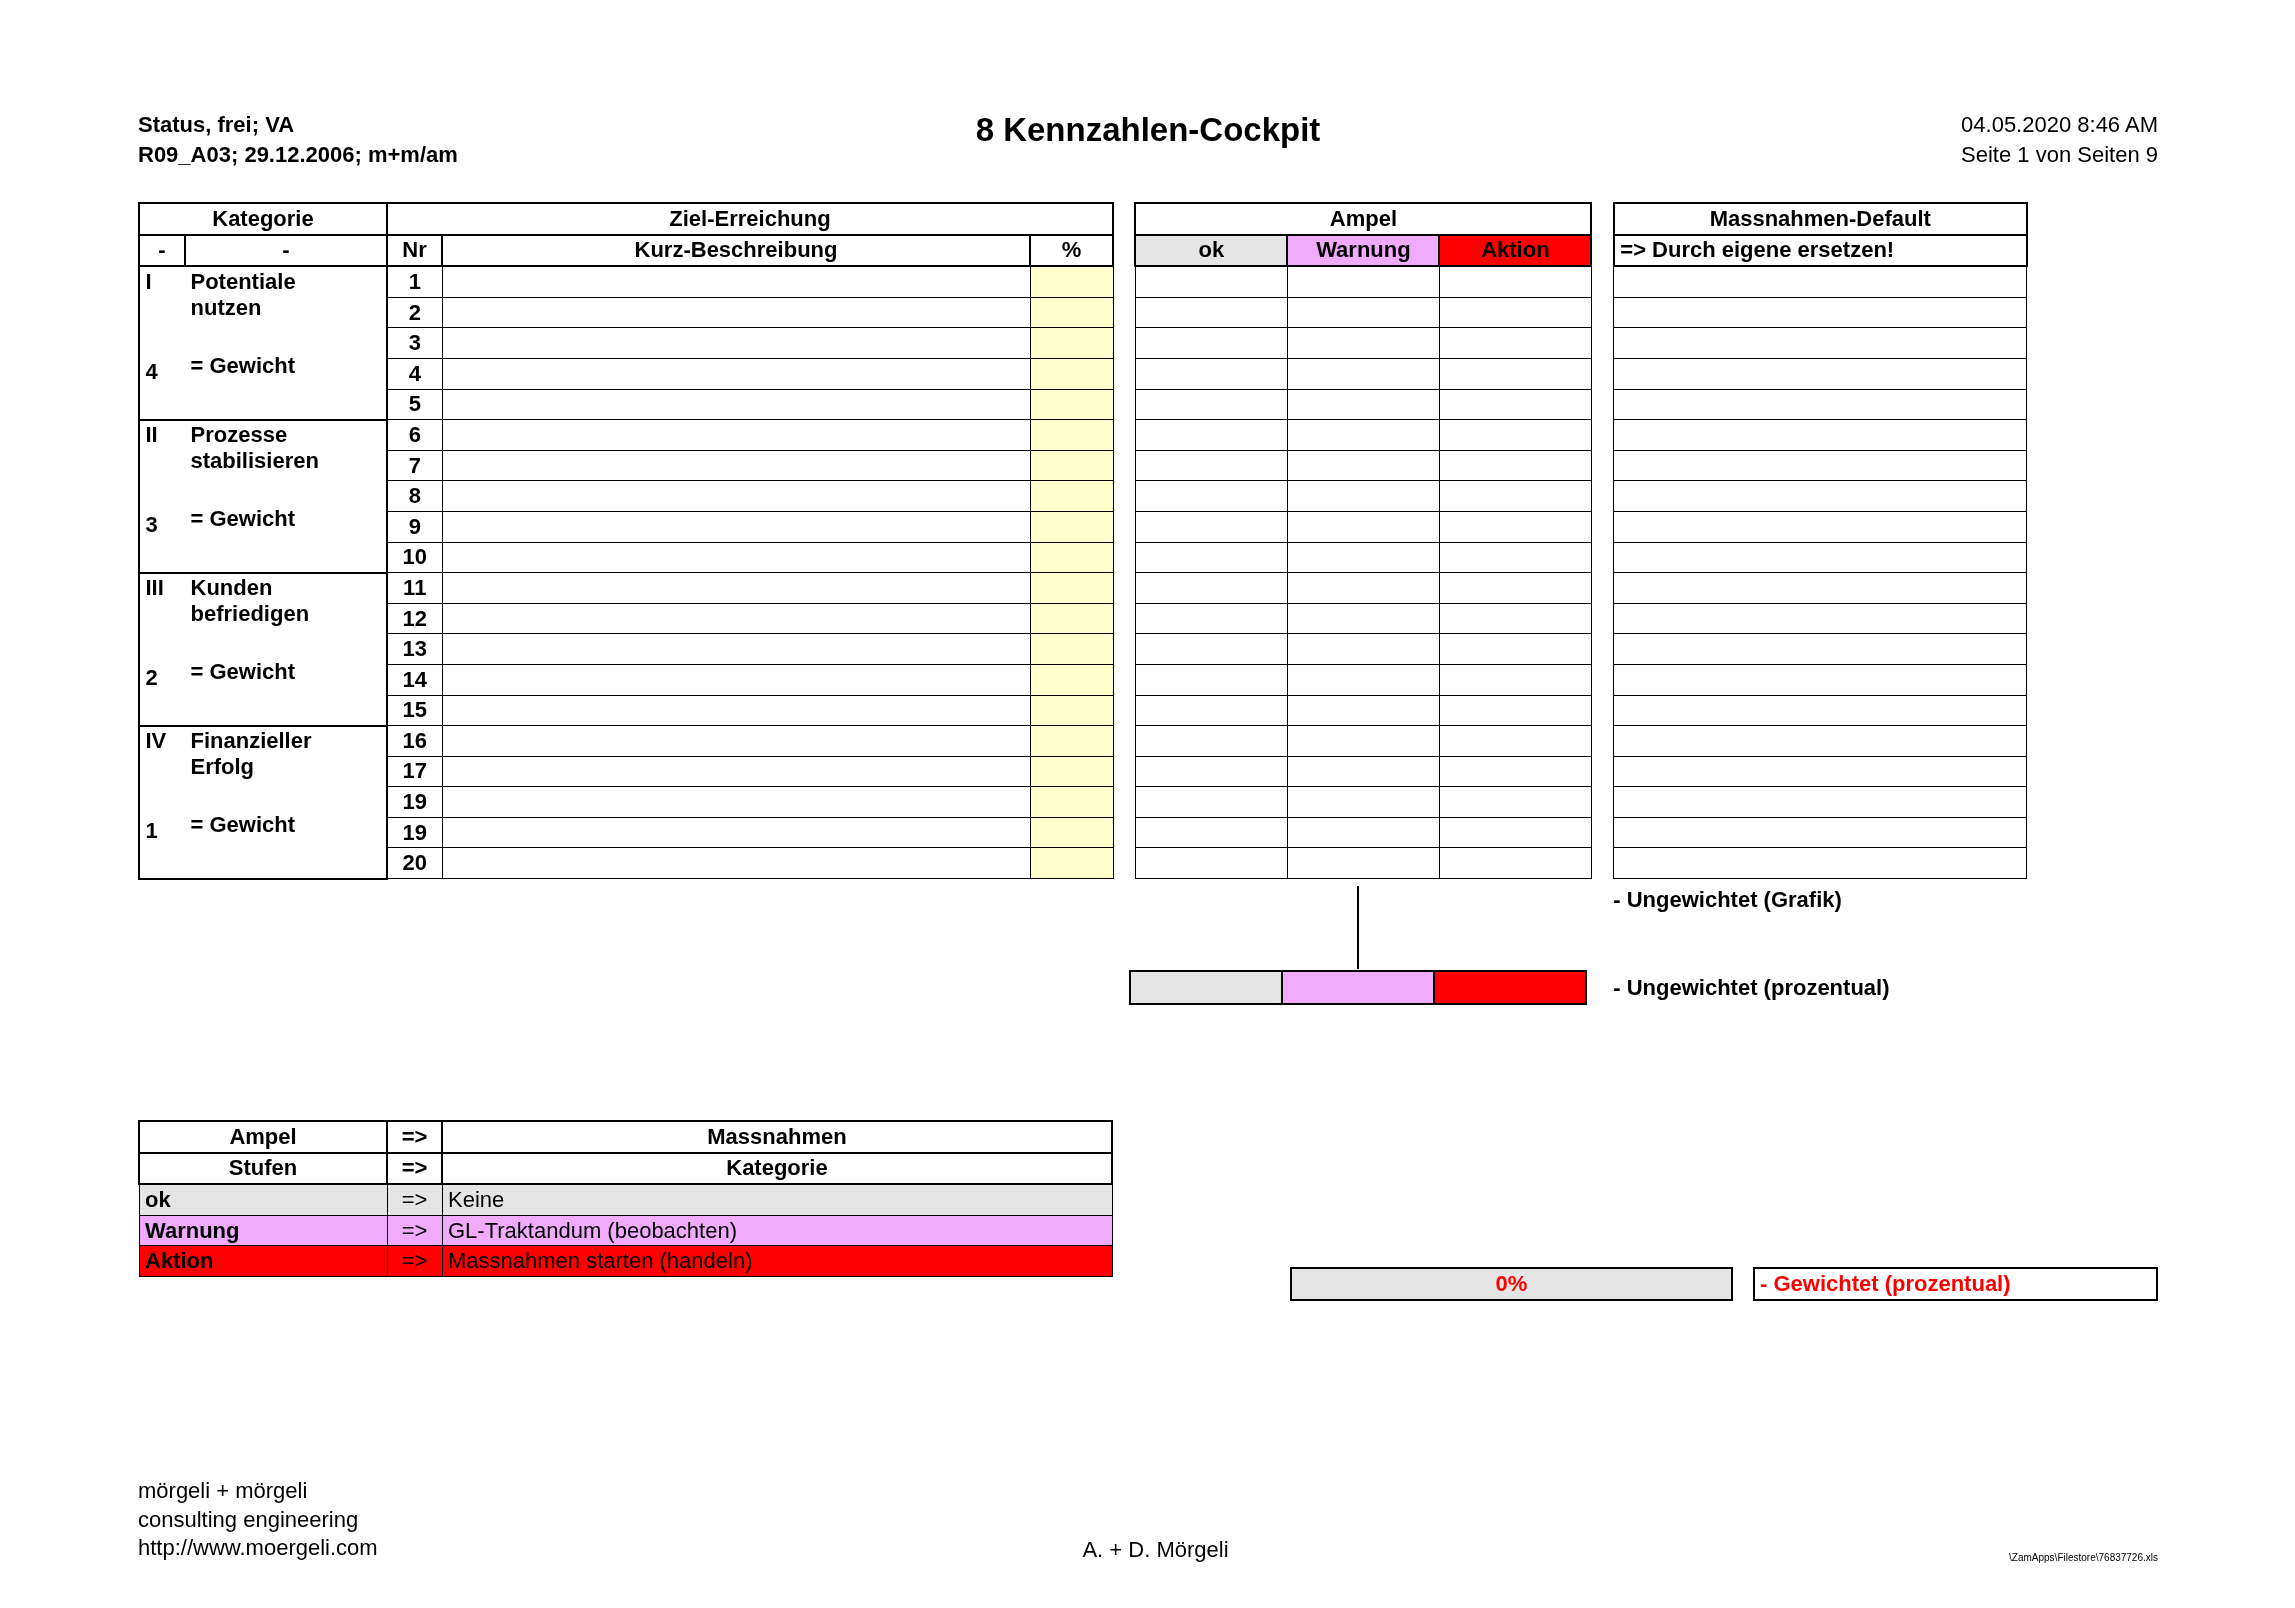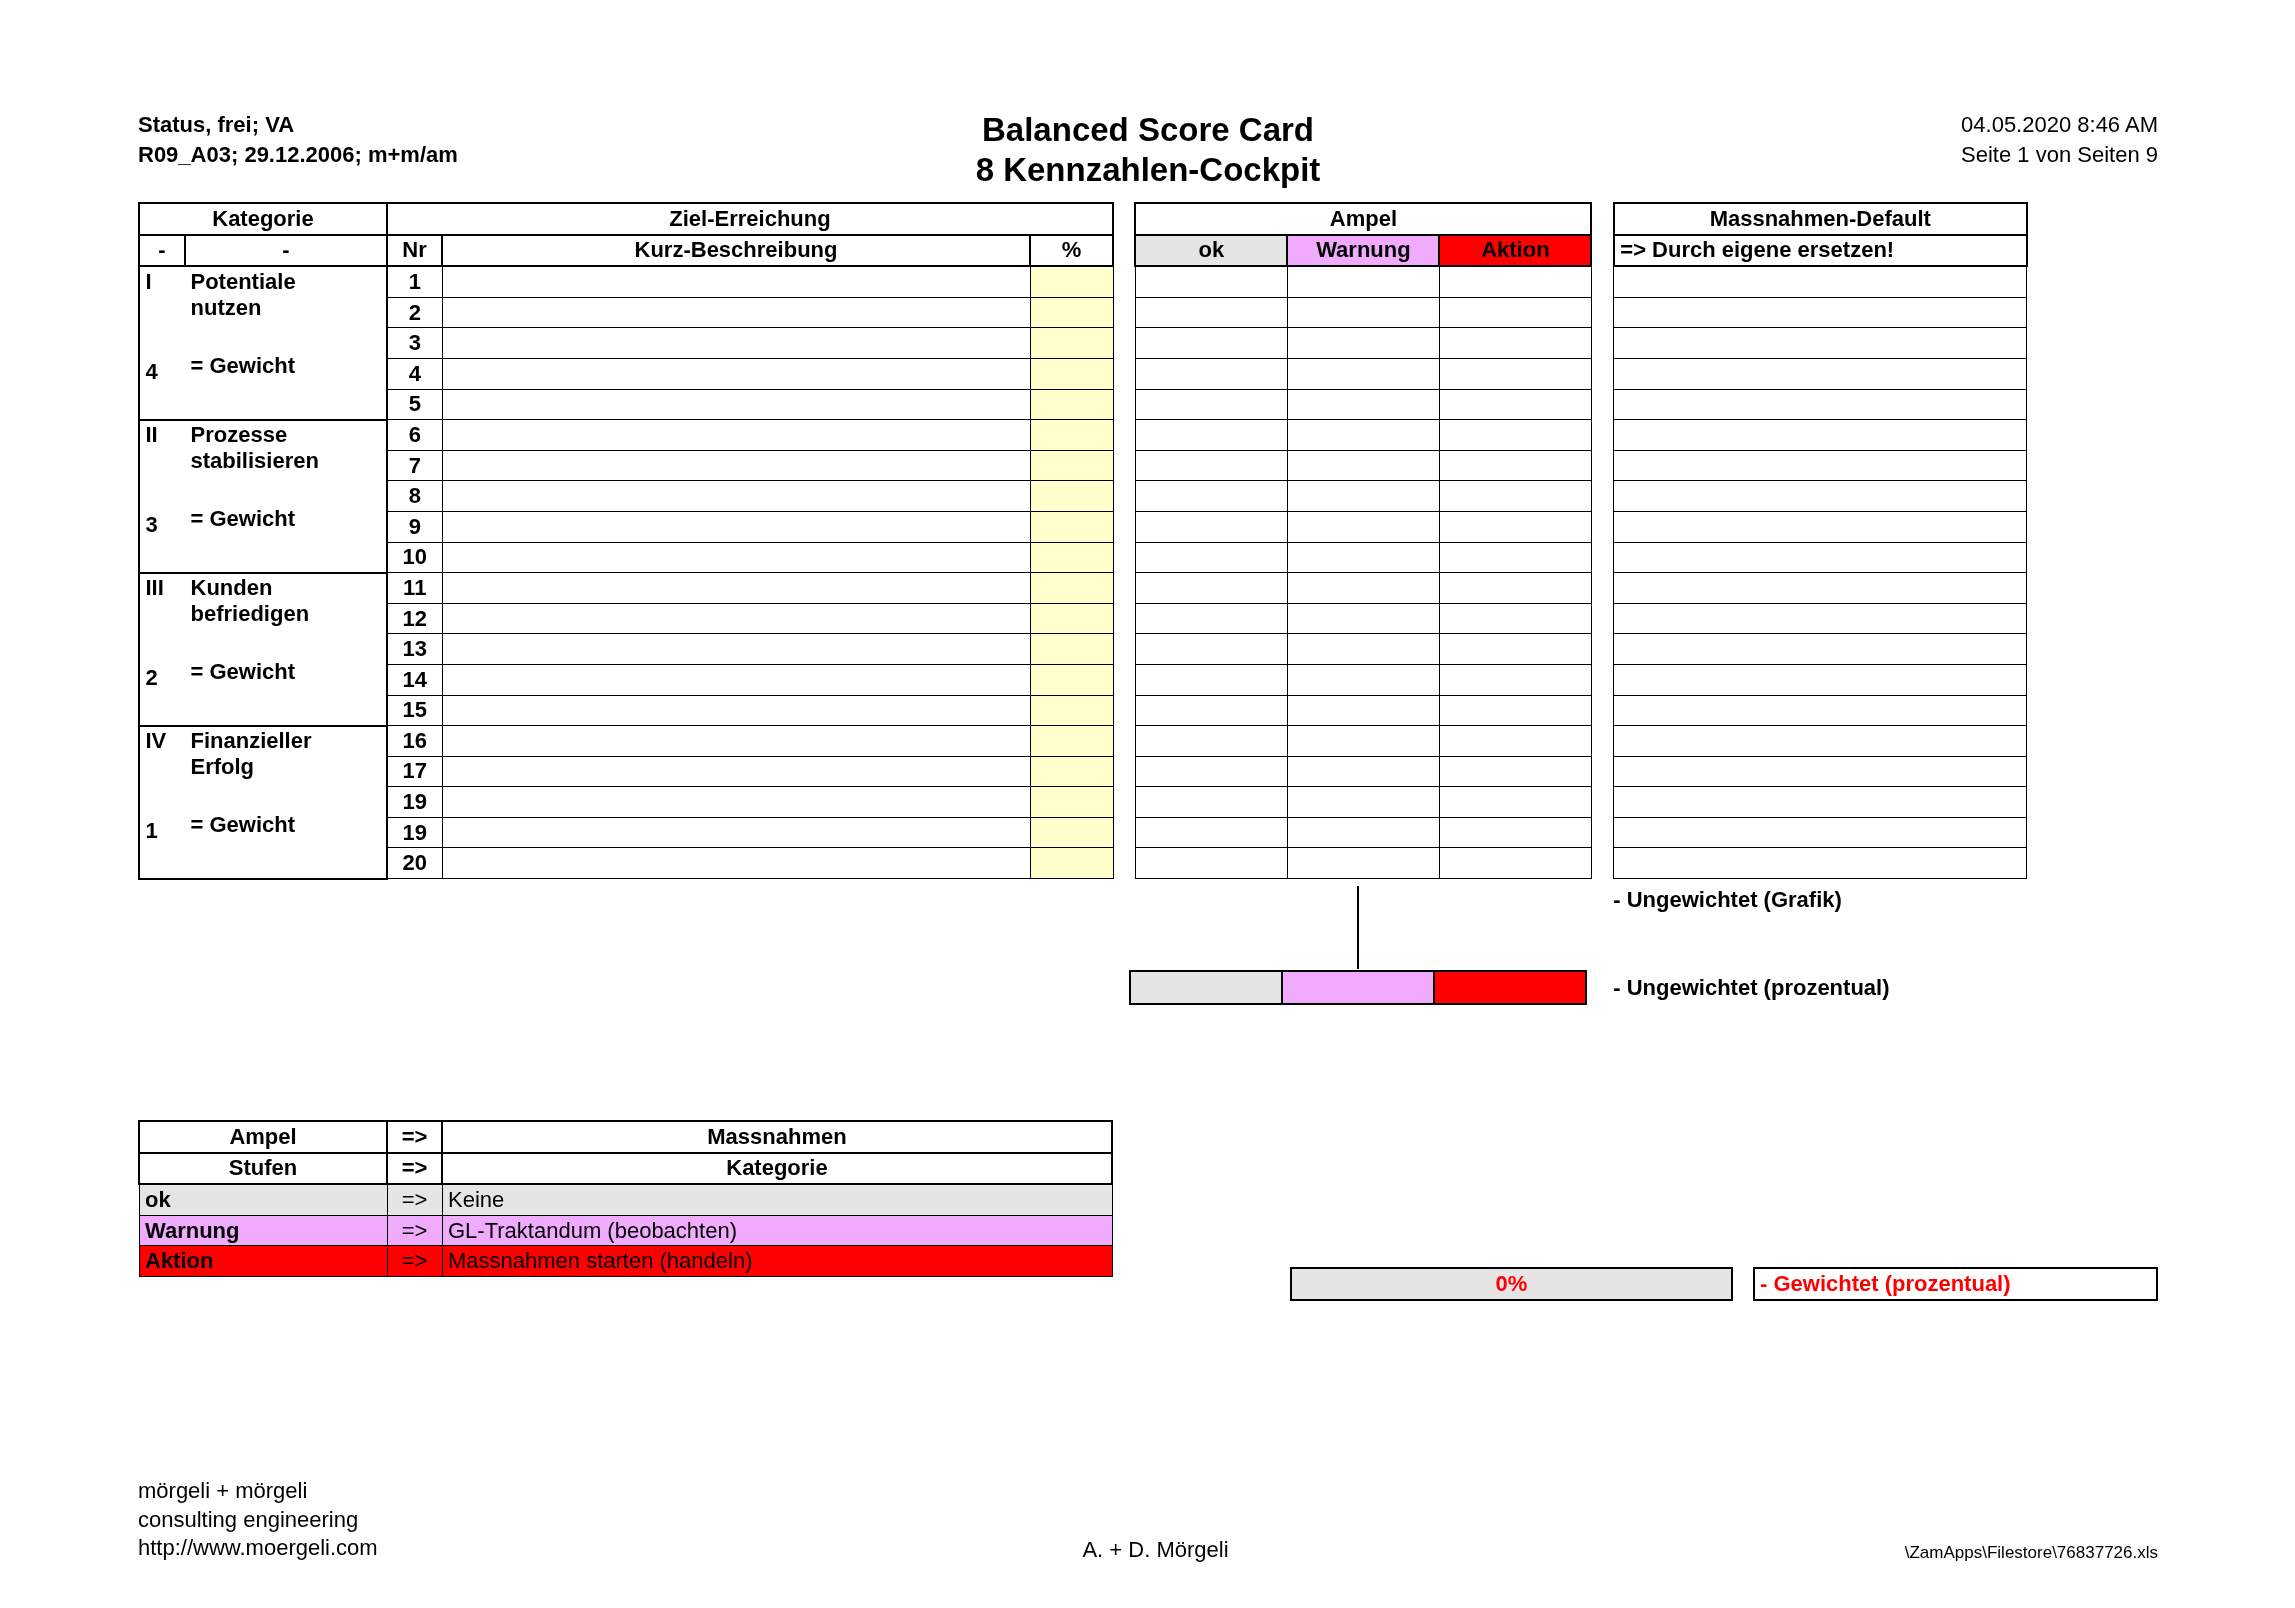--- a/index.html
+++ b/index.html
@@ -40,34 +40,33 @@
 
   .bold { font-weight: bold; }
   .center { text-align: center; }
   .right { text-align: right; }
   .pad   { padding: 1.8px 5.5px; }
 
   .gap { width: 18.4px; border: none !important; background: #fff; }
 
   .foot-left { position: absolute; left: 138px; bottom: 46px; line-height: 1.3; }
   .foot-center { position: absolute; left:15px; right:0; bottom: 46px; text-align:center; }
-  .foot-right { position: absolute; right: 138px; bottom: 46px; font-size: 17px; }
+  .foot-right { position: absolute; right: 138px; bottom: 46px; font-size: 10px; }
 
   .stem { width:1.8px; height:83px; background:#000; margin:0 auto; }
 </style>
 </head>
 <body>
 
 <div class="page">
   <div class="hdr-left">
     <div>Status, frei; VA</div>
     <div>R09_A03; 29.12.2006; m+m/am</div>
   </div>
   <div class="hdr-center">
-    <div>Balanced Score Card</div>
     <div>8  Kennzahlen-Cockpit</div>
   </div>
   <div class="hdr-right">
     <div>04.05.2020  8:46 AM</div>
     <div>Seite 1 von Seiten 9</div>
   </div>
 
   <div class="maintbl">
 
     <table>

